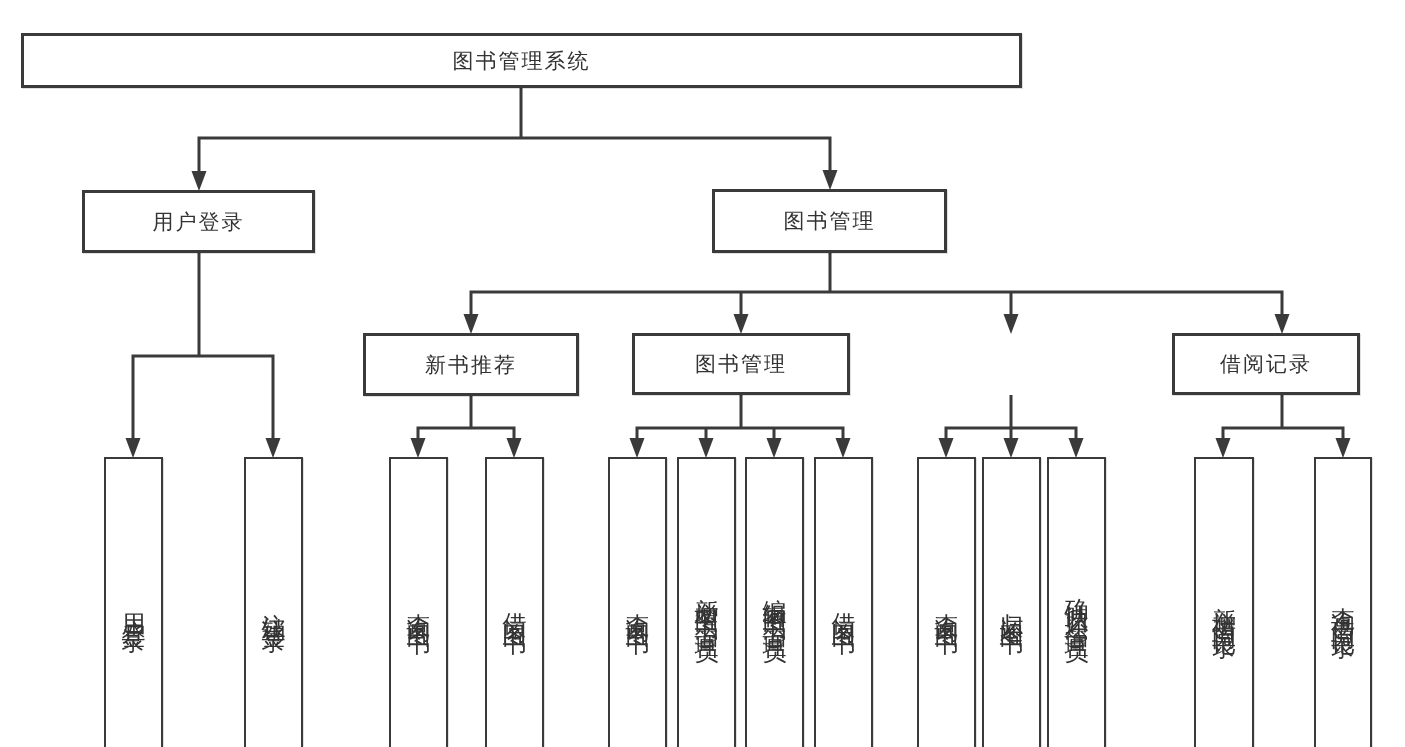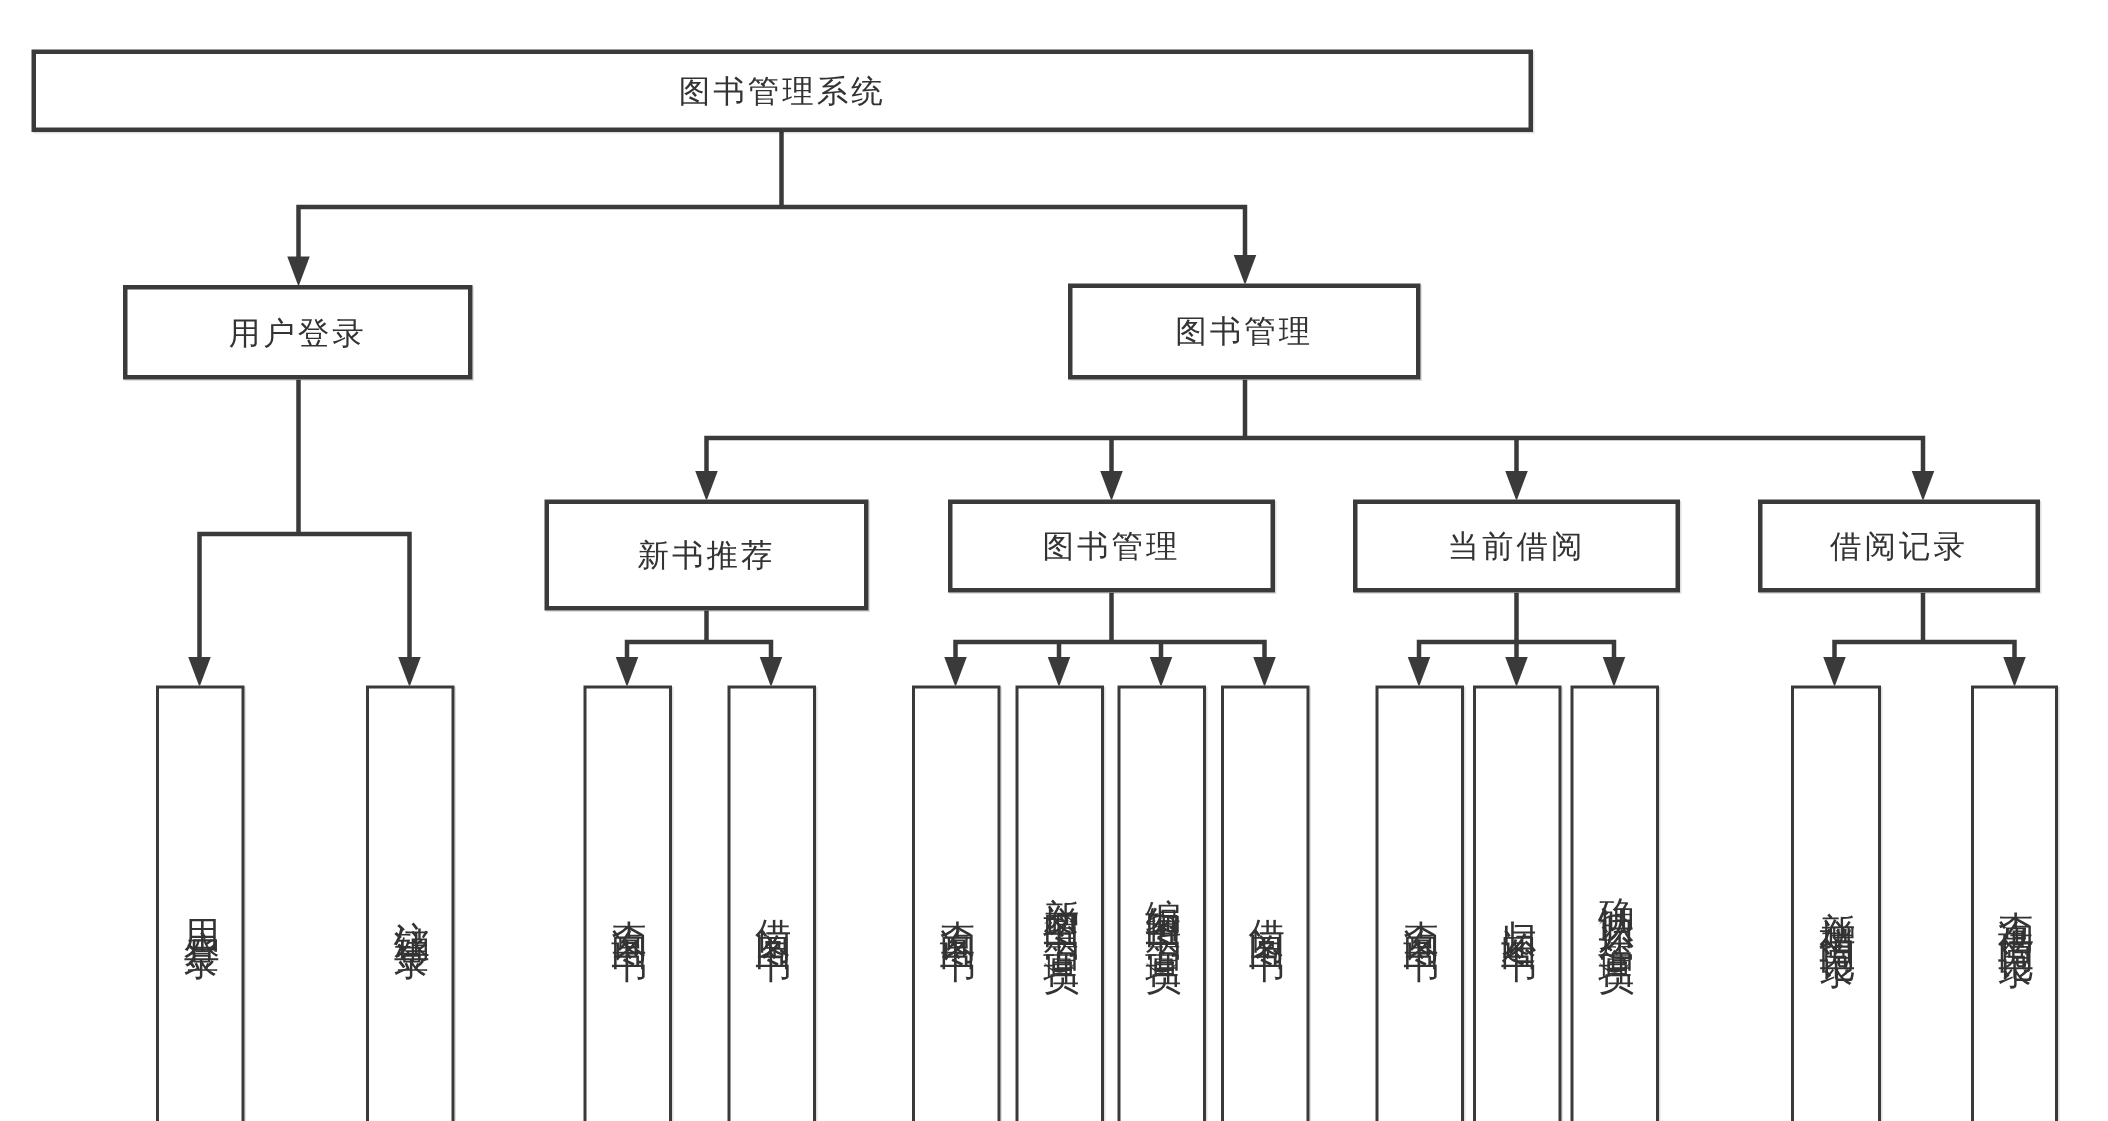--- a/index.html
+++ b/index.html
@@ -80,28 +80,25 @@
     <span>图书管理系统</span>
   </div>
 
   <div class="node" style="left:82px;top:170px;width:233px;height:63px">
     <span>用户登录</span>
   </div>
   <div class="node" style="left:712px;top:169px;width:235px;height:64px">
     <span>图书管理</span>
   </div>
 
-  <div class="node" style="left:363px;top:313px;width:216px;height:74px">
+  <div class="node" style="left:363px;top:313px;width:216px;height:63px">
     <span>新书推荐</span>
   </div>
   <div class="node" style="left:632px;top:313px;width:218px;height:62px">
     <span>图书管理</span>
-  </div>
-  <div class="node" style="left:902px;top:313px;width:218px;height:62px">
-    <span>当前借阅</span>
   </div>
   <div class="node" style="left:1172px;top:313px;width:188px;height:62px">
     <span>借阅记录</span>
   </div>
 
   <div class="leaf" style="left:104px;top:437px;width:59px;height:298px">
     <span>用户登录</span>
   </div>
   <div class="leaf" style="left:244px;top:437px;width:59px;height:298px">
     <span>注销登录</span>

